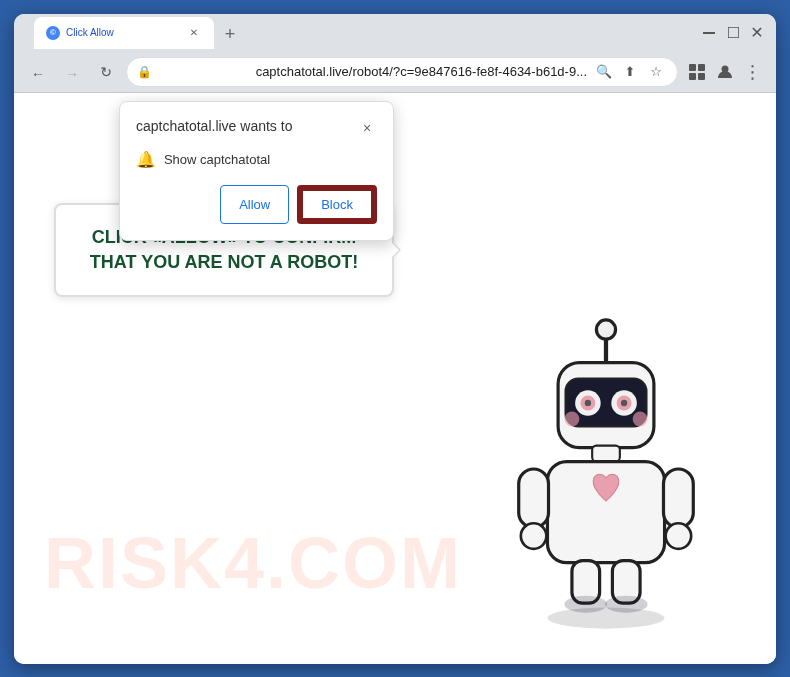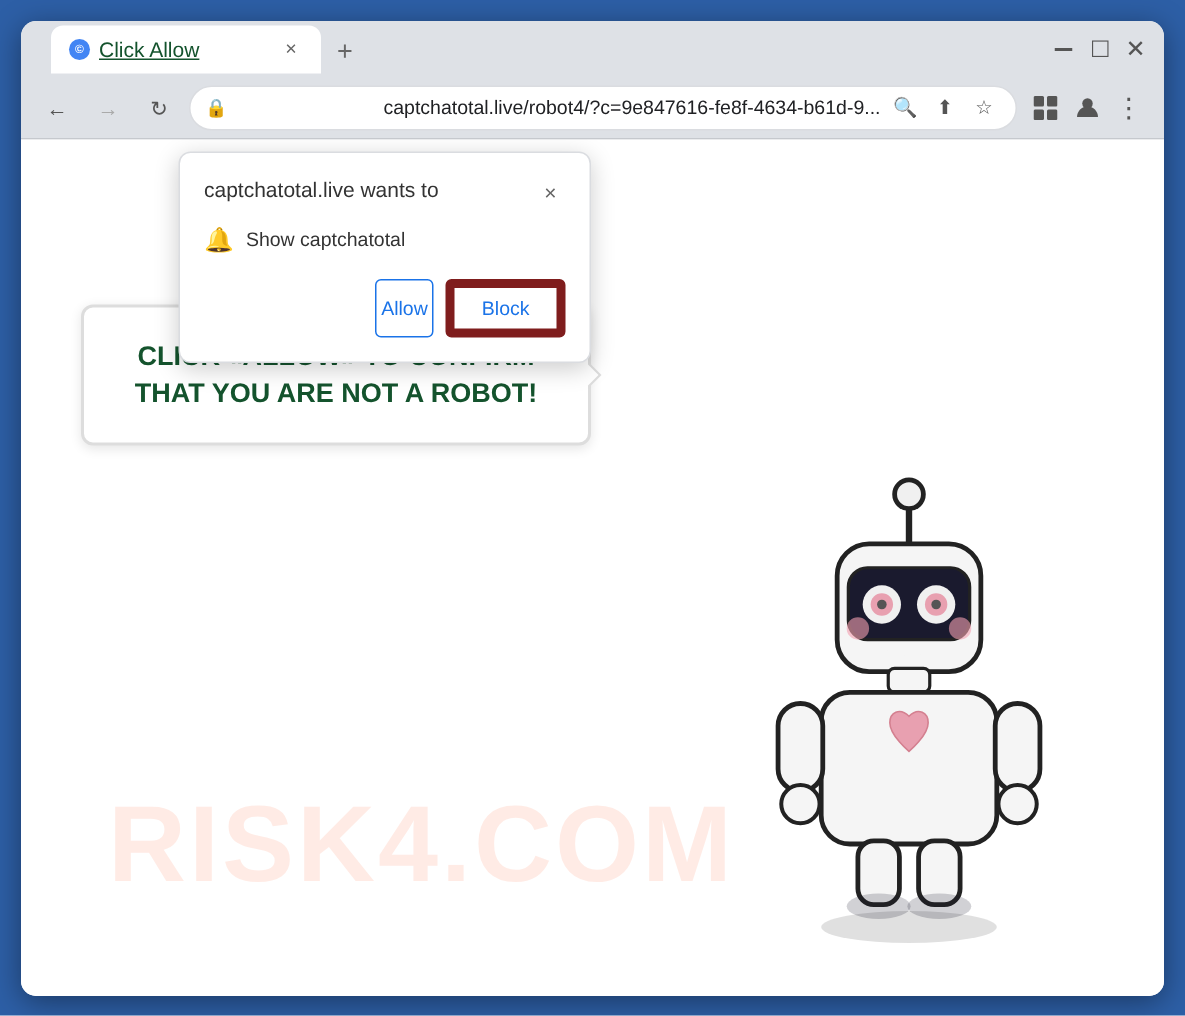--- a/index.html
+++ b/index.html
@@ -59,21 +59,21 @@
       min-width: 180px;
       height: 32px;
     }
     .tab-icon {
       width: 14px; height: 14px;
       border-radius: 50%;
       background: #4285f4;
       display: flex; align-items: center; justify-content: center;
       color: white; font-size: 8px; font-weight: bold;
     }
-    .tab-title { flex: 1; font-size: 14px; color: #14532d; text-decoration: underline; }
+    .tab-title { flex: 1; font-size: 10px; color: #1d4ed8; }
     .tab-close {
       width: 16px; height: 16px;
       border-radius: 50%;
       display: flex; align-items: center; justify-content: center;
       font-size: 10px; color: #666; cursor: pointer;
     }
     .new-tab-btn {
       width: 28px; height: 28px;
       border-radius: 50%;
       display: flex; align-items: center; justify-content: center;
@@ -156,21 +156,20 @@
       left: 0;
       right: 0;
       text-align: left;
       padding-left: 30px;
       font-size: 72px;
       font-weight: 900;
       color: rgba(255, 120, 80, 0.15);
       letter-spacing: 2px;
       user-select: none;
       z-index: 0;
-      margin-left: 28px;
     }
 
     
     .robot-container {
       position: absolute;
       right: 60px;
       bottom: 30px;
       width: 220px;
       height: 330px;
       z-index: 1;
@@ -256,21 +255,21 @@
       margin-bottom: 16px;
     }
     .bell-icon { font-size: 16px; color: #555; }
     .permission-text { font-size: 13px; color: #333; }
     .popup-buttons {
       display: flex;
       justify-content: flex-end;
       gap: 8px;
     }
     .btn-allow {
-      padding: 6px 3px;
+      padding: 6px 18px;
       border: 1px solid #1a73e8;
       background: white;
       color: #1a73e8;
       border-radius: 4px;
       font-size: 13px;
       cursor: pointer;
     }
     .btn-block {
       padding: 6px 18px;
       border: 6px solid #7f1d1d;

